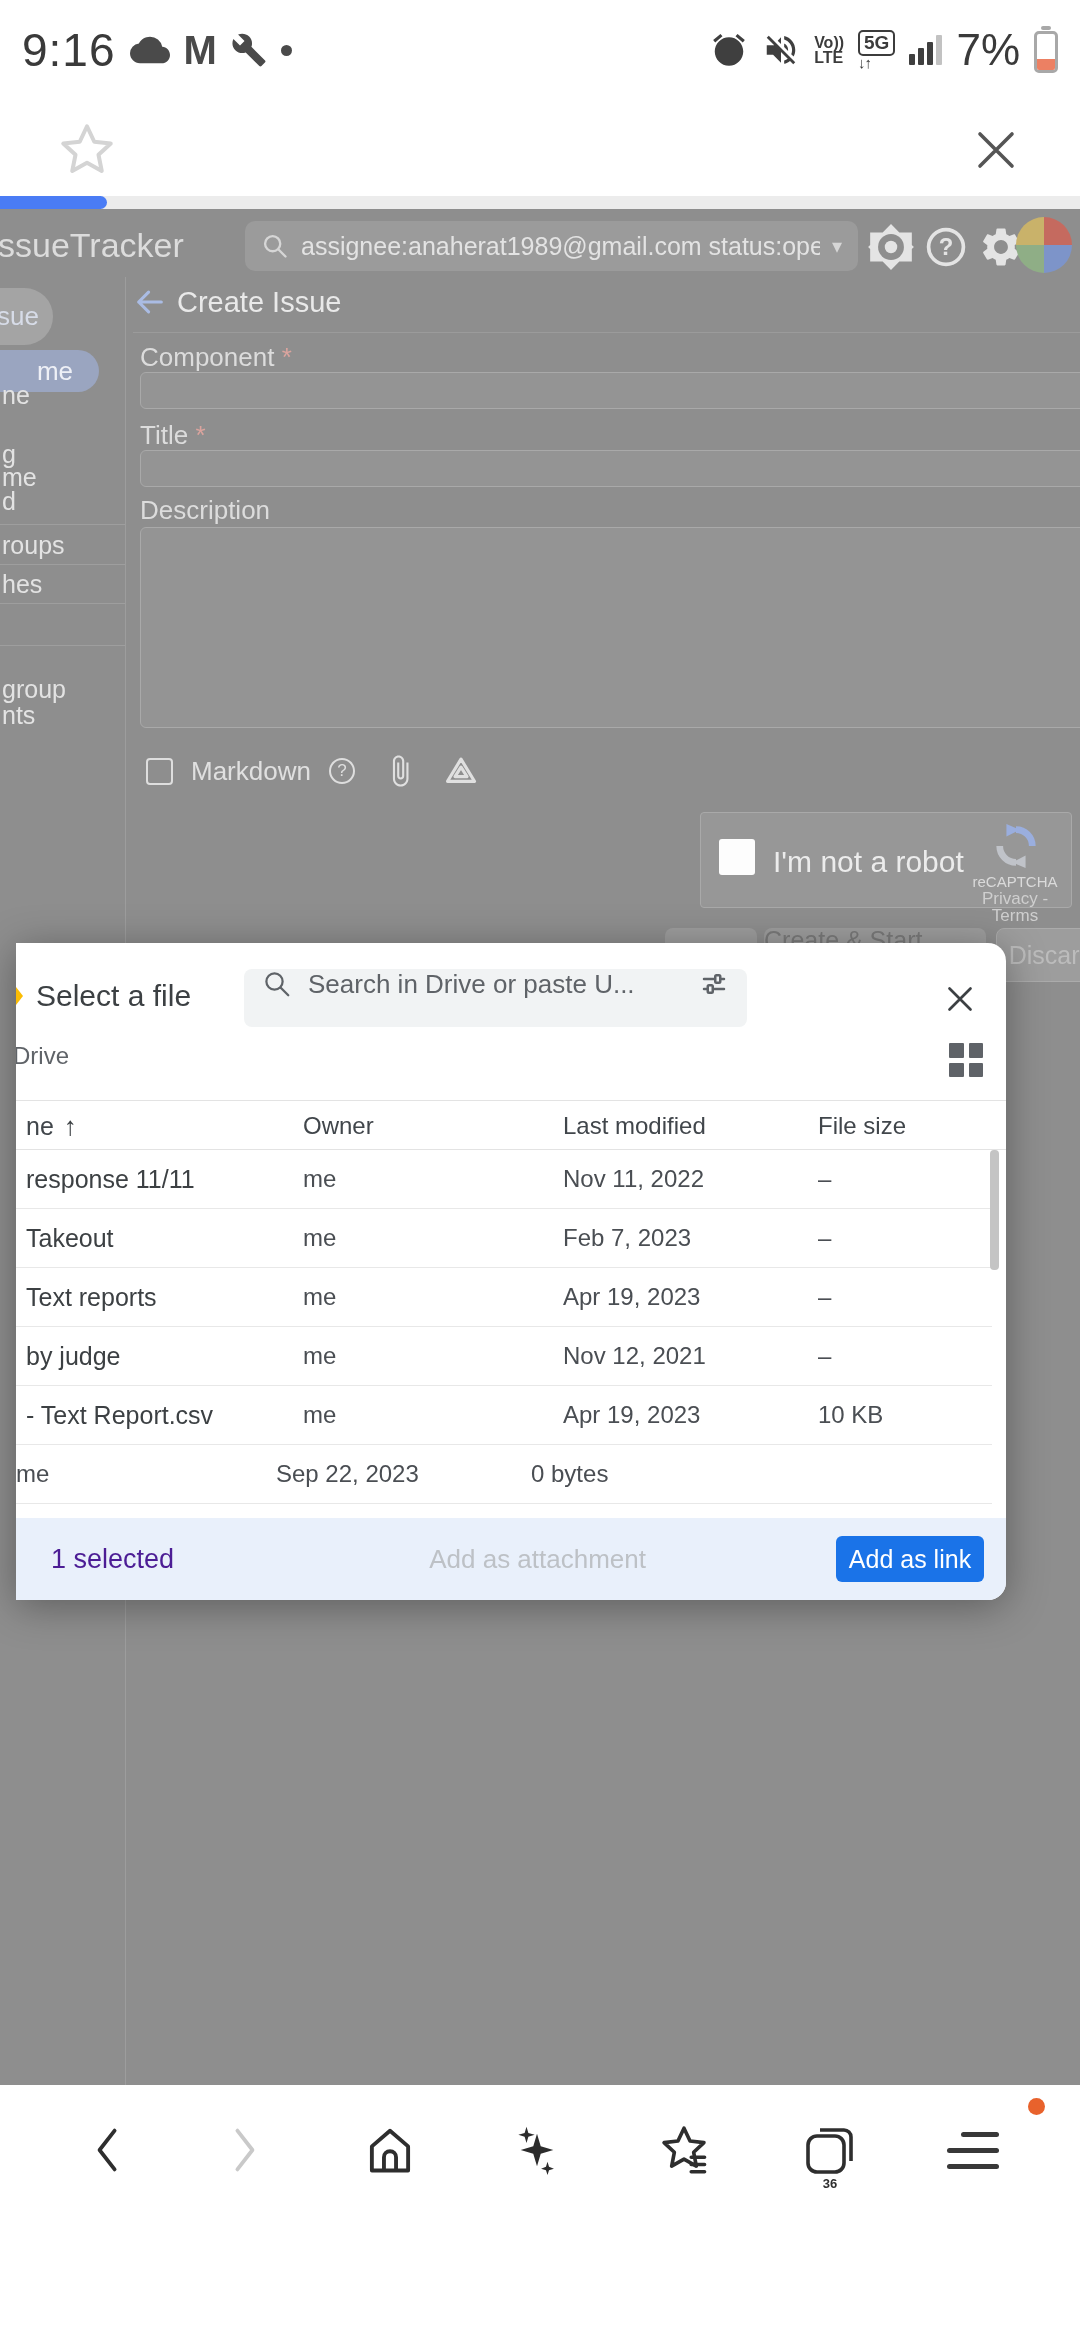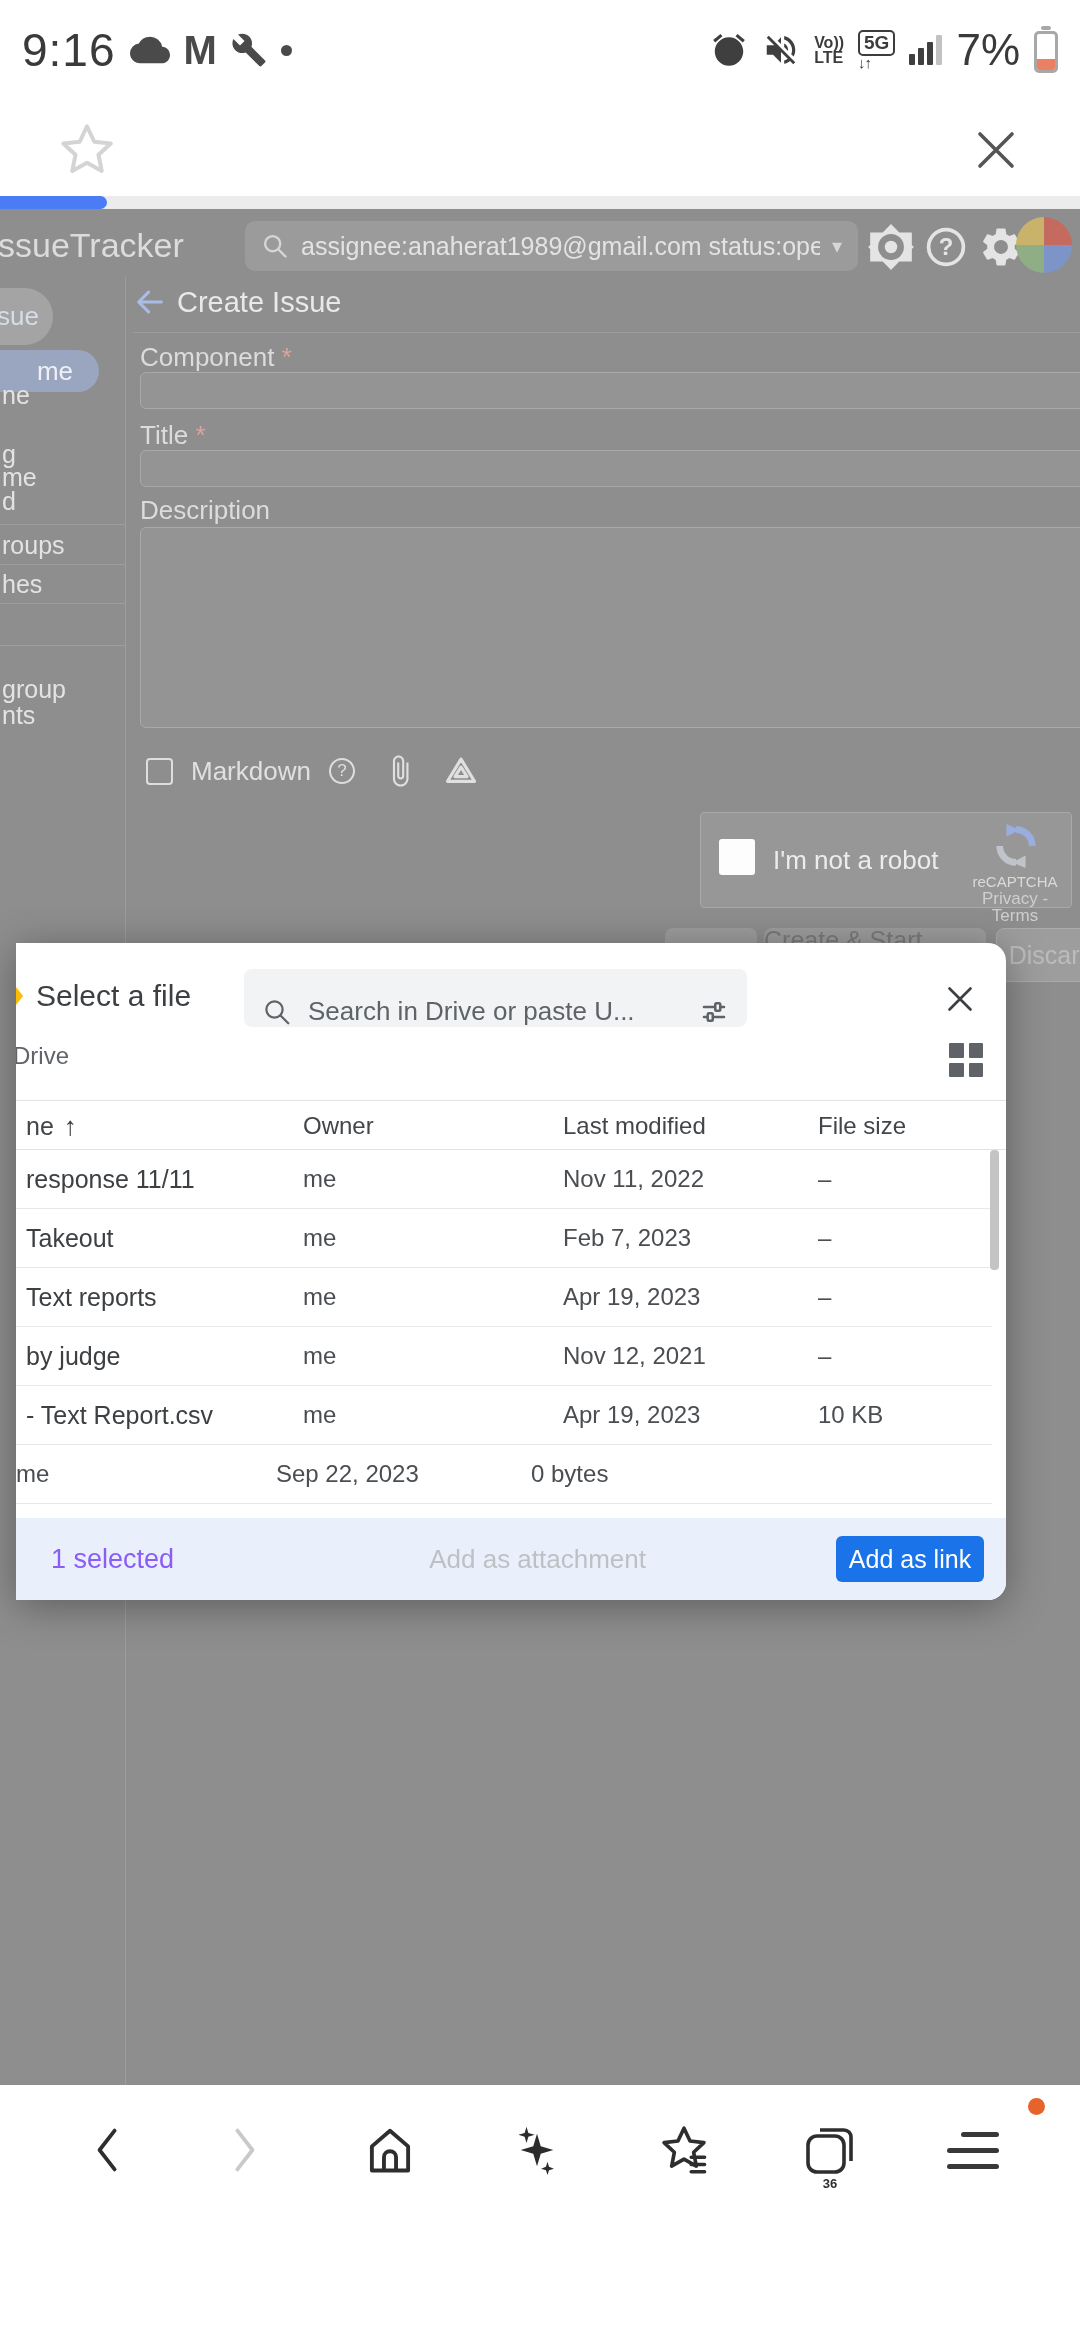--- a/index.html
+++ b/index.html
@@ -56,49 +56,49 @@
   .h-div { position:absolute; background:#9b9b9b; height:1px; }
   .fld-label { position:absolute; font-size:26px; color:#dcdcdc; }
   .req { color:#dba49e; }
   .fld { position:absolute; left:140px; width:950px; background:#949494; border:1px solid #a9a9a9; border-radius:6px; }
   .md-label { font-size:26px; color:#e0e0e0; }
   .checkbox { width:27px; height:27px; border:2.5px solid #dedede; border-radius:4px; background:transparent; }
   .qmark { width:26px; height:26px; border:2px solid #dedede; border-radius:50%; color:#dedede; font-size:17px; display:flex; align-items:center; justify-content:center; }
 
   .recaptcha { position:absolute; left:700px; top:603px; width:372px; height:96px; background:#979797; border:1px solid #a9a9a9; border-radius:4px; }
   .rc-check { position:absolute; left:18px; top:26px; width:36px; height:36px; background:#fdfdfd; border-radius:3px; }
-  .rc-label { position:absolute; left:72px; top:32px; font-size:26px; color:#ececec; }
+  .rc-label { position:absolute; left:72px; top:32px; font-size:30px; color:#ececec; }
   .rc-brand { position:absolute; right:10px; top:60px; width:92px; text-align:center; font-size:15px; color:#dadada; line-height:17px; }
   .rc-links { font-size:17px; color:#cfcfcf; }
 
   .pill-btn { position:absolute; top:719px; height:54px; background:#9d9d9d; border-radius:8px; display:flex; align-items:center; justify-content:center; font-size:25px; font-weight:500; color:#7a7a7a; }
   .pill-btn.discard { color:#bcbcbc; border:1px solid #ababab; }
 
   
   .dialog { position:absolute; left:16px; top:943px; width:990px; height:657px; background:#fff; border-radius:0 18px 18px 0; box-shadow:0 6px 40px rgba(0,0,0,.35); overflow:hidden; }
   .dlg-logo-sliver { position:absolute; left:0; top:44px; width:7px; height:18px; background:#fbbc04; clip-path:polygon(0 0, 100% 50%, 0 100%); }
   .dlg-title { position:absolute; left:20px; top:36px; font-size:30px; color:#3c4043; }
-  .dlg-search { position:absolute; left:228px; top:26px; width:503px; height:58px; background:#f1f3f4; border-radius:8px; display:flex; align-items:flex-end; padding:0 18px; gap:16px; }
+  .dlg-search { position:absolute; left:228px; top:26px; width:503px; height:58px; background:#f1f3f4; border-radius:8px; display:flex; align-items:flex-start; padding:0 18px; gap:16px; }
   .dlg-search input { flex:1; border:none; outline:none; background:transparent; font-size:26px; color:#3c4043; font-family:"Liberation Sans",sans-serif; }
   .dlg-search input::placeholder { color:#5f6368; }
   .dlg-tab { position:absolute; left:-3px; top:99px; font-size:24px; font-weight:500; color:#5f6368; }
   .gridview { position:absolute; left:933px; top:100px; width:34px; height:34px; display:grid; grid-template-columns:1fr 1fr; gap:5px; }
   .gridview i { background:#5f6368; border-radius:1px; }
   .dlg-hr { position:absolute; left:0; width:990px; height:1px; background:#e3e3e3; }
   .thead { position:absolute; left:0; top:159px; width:976px; height:48px; display:flex; align-items:center; font-size:24px; font-weight:500; color:#41464b; }
   .trow { width:976px; height:59px; display:flex; align-items:center; border-bottom:1px solid #e8e8e8; font-size:24px; color:#4a4e53; }
   .tbody { position:absolute; left:0; top:207px; }
   .c-name { width:287px; padding-left:10px; color:#3c4043; font-size:25px; }
   .thead .c-name { display:flex; align-items:center; gap:10px; color:#41464b; }
   .c-owner { width:260px; }
   .c-mod { width:255px; }
   .c-size { flex:1; }
   .scrollthumb { position:absolute; left:974px; top:207px; width:9px; height:120px; background:#c4c4c4; border-radius:4px; }
   .dlg-footer { position:absolute; left:0; top:575px; width:990px; height:82px; background:#e9f0fb; display:flex; align-items:center; }
-  .sel-count { position:absolute; left:35px; font-size:27px; color:#8b5cf6; }
+  .sel-count { position:absolute; left:35px; font-size:27px; color:#4c1d95; }
   .attach-btn { position:absolute; right:360px; font-size:26px; font-weight:500; color:#bdc1c6; }
   .link-btn { position:absolute; left:820px; top:18px; width:148px; height:46px; border-radius:6px; display:flex; align-items:center; justify-content:center; font-size:25px; font-weight:500; color:#fff; }
 
   
   .toolbar { position:absolute; left:0; top:2085px; width:1080px; height:130px; background:#fff; display:flex; align-items:center; justify-content:space-around; padding:0 36px; }
   .menu-lines { display:flex; flex-direction:column; align-items:flex-end; gap:11px; width:52px; }
   .menu-lines i { display:block; height:5px; border-radius:3px; background:#383838; }
   .menu-dot { position:absolute; left:1028px; top:2098px; width:17px; height:17px; border-radius:50%; }
   .tabs-wrap { position:relative; width:54px; height:54px; }
   .tabs-count { position:absolute; left:0; top:17px; width:44px; text-align:center; font-size:13px; font-weight:700; color:#2e2e2e;margin-top:28px; }

